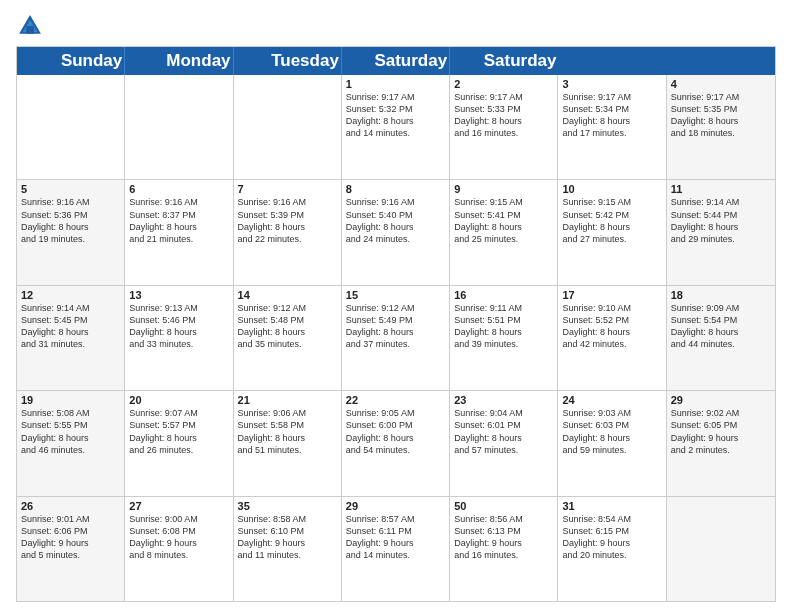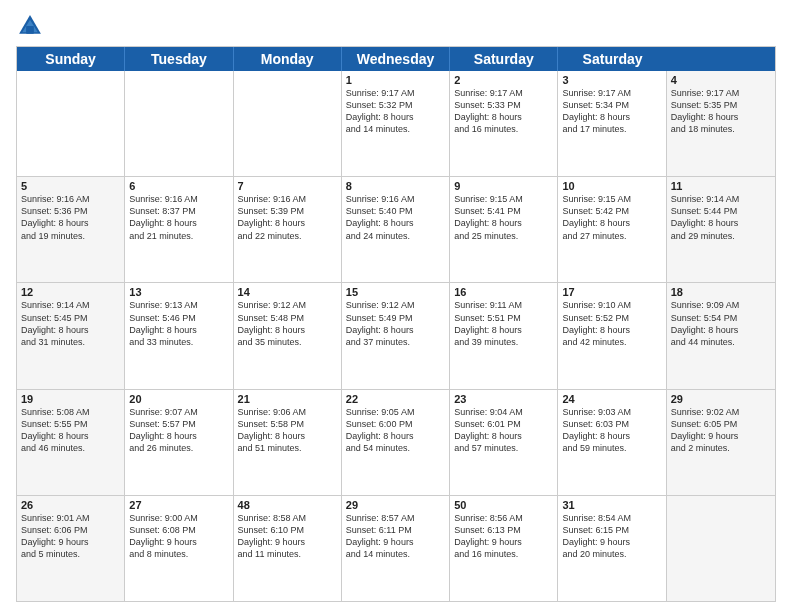--- a/index.html
+++ b/index.html
@@ -58,23 +58,23 @@
       flex-direction: column;
       border: 1px solid #ccc;
     }
     .cal-header {
       display: grid;
       grid-template-columns: repeat(7, 1fr);
       background: #1a5fa8;
     }
     .cal-header-cell {
       color: #fff;
-      font-size: 14px;
+      font-size: 17px;
       font-weight: bold;
-      text-align: center;
+      text-align: right;
       padding: 4px 2px;
       border-right: 1px solid #3a7fc8;
     }
     .cal-header-cell:last-child { border-right: none; }
     .cal-body {
       flex: 1;
       display: flex;
       flex-direction: column;
     }
     .cal-row {
@@ -126,23 +126,22 @@
     </div>
     <div class="title-block">
       <div class="month-title"></div>
       <div class="location-title"></div>
     </div>
   </div>
 
   <div class="calendar">
     <div class="cal-header">
     <div class="cal-header-cell">Sunday</div>
+        <div class="cal-header-cell">Monday</div>
         <div class="cal-header-cell">Tuesday</div>
-        <div class="cal-header-cell">Monday</div>
-        <div class="cal-header-cell">Wednesday</div>
         <div class="cal-header-cell">Saturday</div>
         <div class="cal-header-cell">Saturday</div>
       </div>
     <div class="cal-body">
     <div class="cal-row">
           <div class="cal-cell empty"></div>
           <div class="cal-cell empty"></div>
           <div class="cal-cell empty"></div>
           <div class="cal-cell">
             <div class="day-num">1</div>
@@ -335,21 +334,21 @@
             <div class="cell-line">and 5 minutes.</div>
           </div>
           <div class="cal-cell">
             <div class="day-num">27</div>
             <div class="cell-line">Sunrise: 9:00 AM</div>
             <div class="cell-line">Sunset: 6:08 PM</div>
             <div class="cell-line">Daylight: 9 hours</div>
             <div class="cell-line">and 8 minutes.</div>
           </div>
           <div class="cal-cell">
-            <div class="day-num">48</div>
+            <div class="day-num">35</div>
             <div class="cell-line">Sunrise: 8:58 AM</div>
             <div class="cell-line">Sunset: 6:10 PM</div>
             <div class="cell-line">Daylight: 9 hours</div>
             <div class="cell-line">and 11 minutes.</div>
           </div>
           <div class="cal-cell">
             <div class="day-num">29</div>
             <div class="cell-line">Sunrise: 8:57 AM</div>
             <div class="cell-line">Sunset: 6:11 PM</div>
             <div class="cell-line">Daylight: 9 hours</div>

